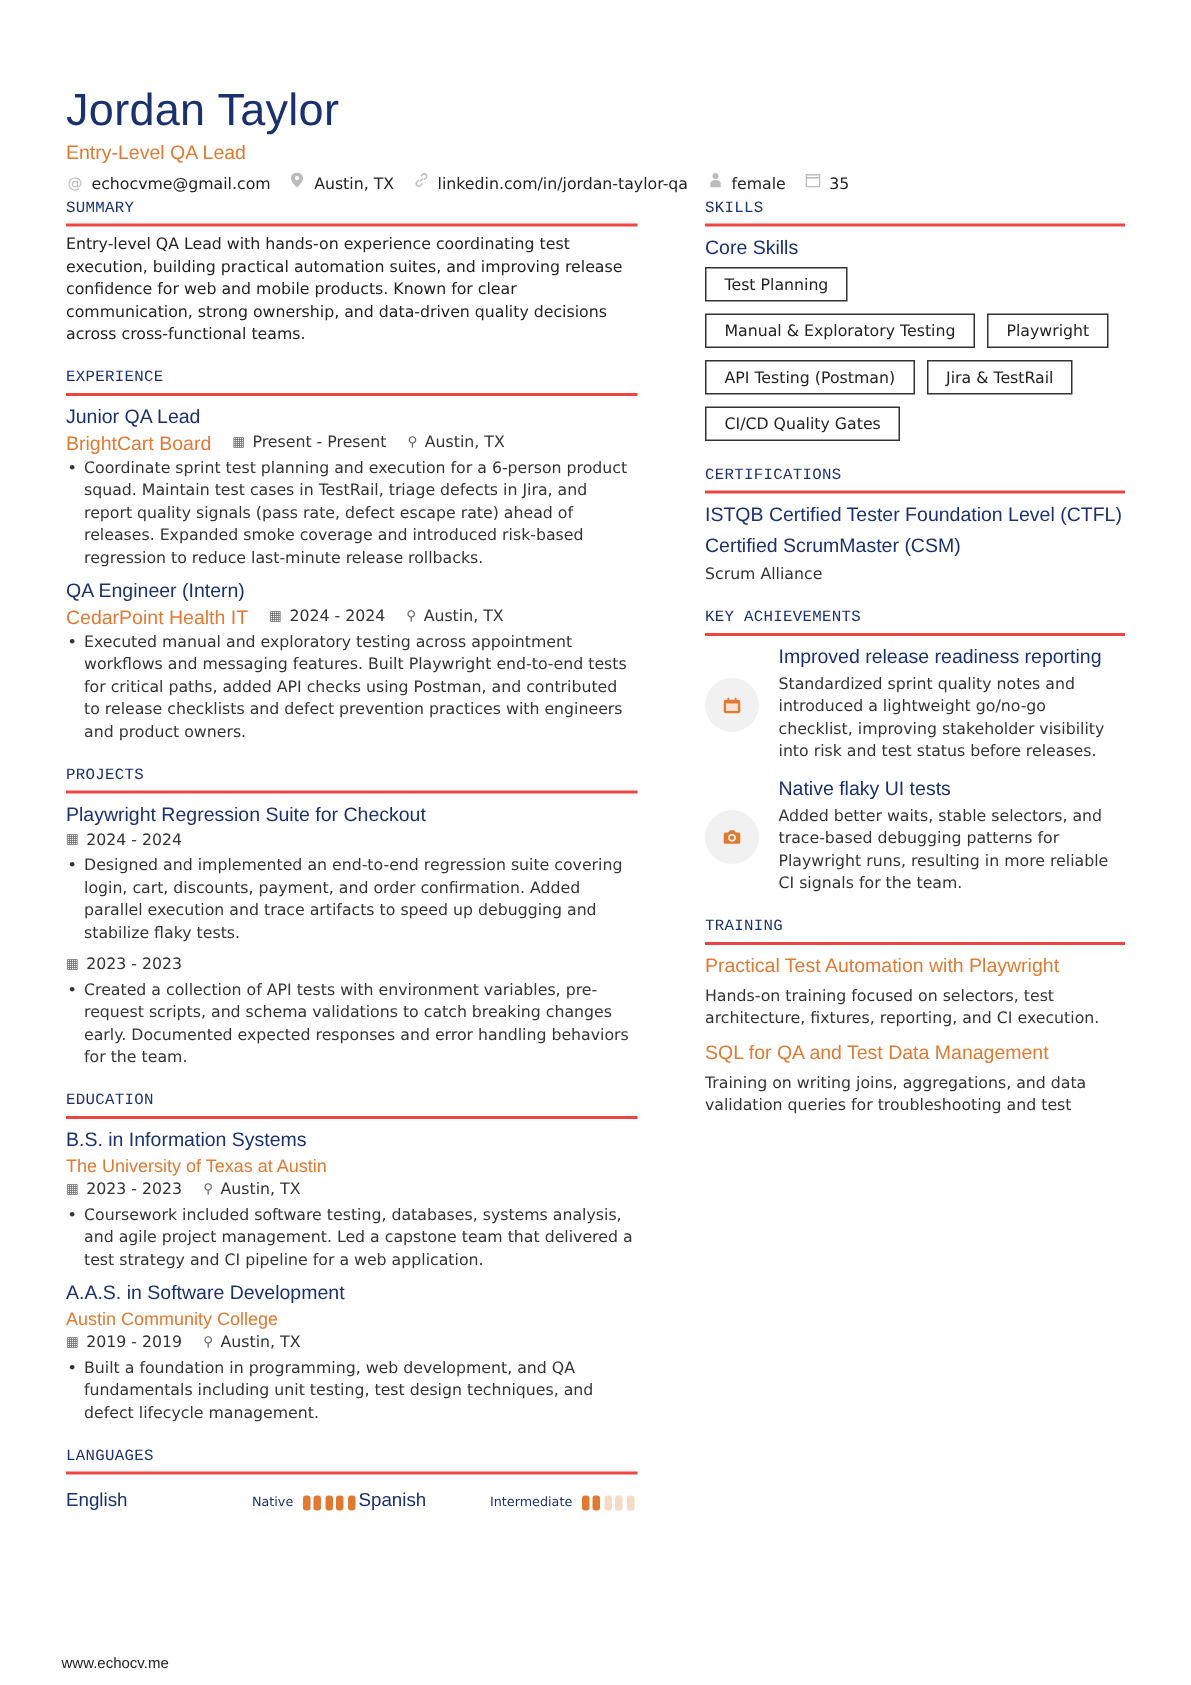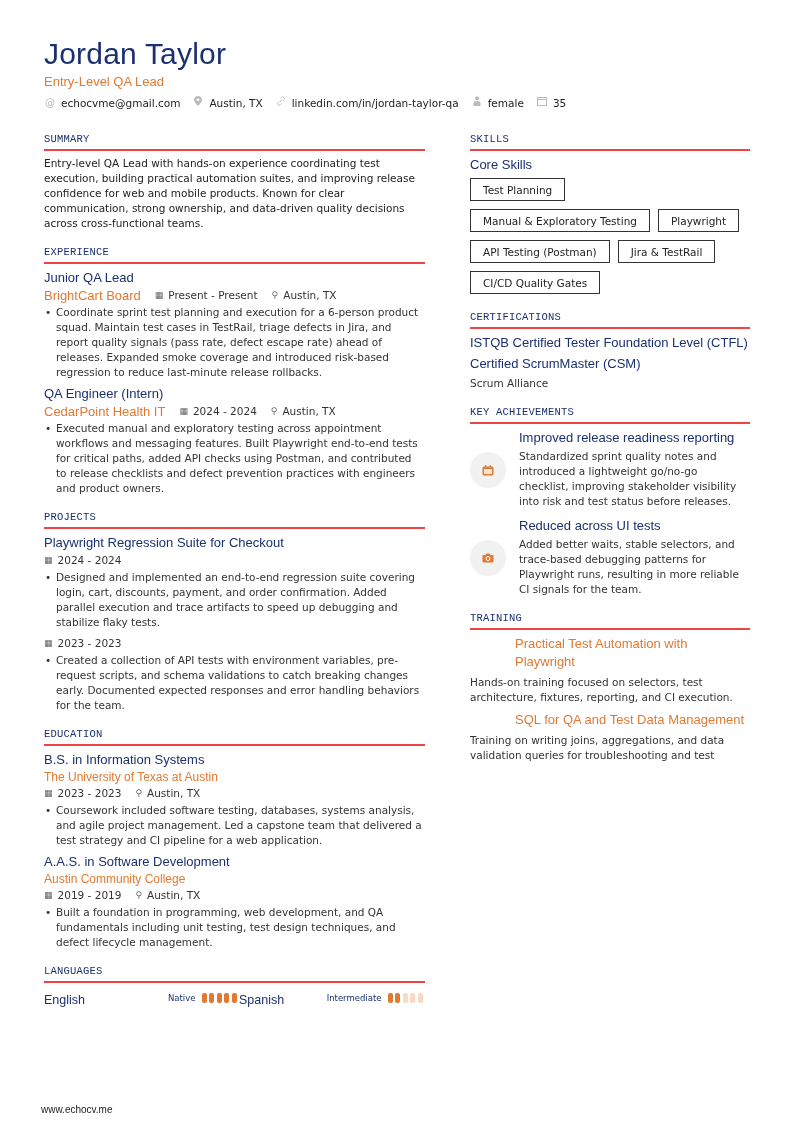--- a/index.html
+++ b/index.html
@@ -1,19 +1,19 @@
 <!DOCTYPE html>
 <html><head>
 <meta charset="utf-8">
 <style>
   * { box-sizing: border-box; margin: 0; padding: 0; }
   html, body { width: 794px; height: 1123px; background: #ffffff; }
   body { font-family: "DejaVu Sans", "Liberation Sans", sans-serif; color: #333; position: relative; overflow: hidden; }
   .page { position: absolute; left: 0; top: 0; width: 794px; height: 1123px; }
-  .head { position: absolute; left: 44px; top: 36px; width: 720px; }
+  .head { position: absolute; left: 44px; top: 56px; width: 720px; }
   .name { font-family: "Liberation Sans", sans-serif; font-size: 30px; color: #1a3170; line-height: 36px; letter-spacing: 0.2px; }
   .role { font-family: "Liberation Sans", sans-serif; font-size: 13px; color: #e07a33; line-height: 18px; margin-top: 1px; }
   .contact { display: flex; align-items: center; margin-top: 4px; font-size: 10.5px; color: #222; line-height: 16px; }
   .contact .ci { display: flex; align-items: center; margin-right: 12px; }
   .contact .ic { color: #bbb; font-size: 10px; width: 12px; margin-right: 5px; text-align: center; }
 
   .col-left { position: absolute; left: 44px; top: 132px; width: 381px; }
   .col-right { position: absolute; left: 470px; top: 132px; width: 280px; }
 
   .sec-title { font-size: 10.5px; color: #1a3170; letter-spacing: 0.2px; line-height: 14px; padding-bottom: 3px; border-bottom: 2px solid #ef4444; margin-bottom: 5px; text-transform: uppercase; font-family: Liberation Mono, monospace; }
@@ -24,40 +24,40 @@
   .meta-row { display: flex; align-items: center; line-height: 17px; font-size: 10.5px; color: #333; }
   .company { font-family: "Liberation Sans", sans-serif; font-size: 13px; color: #e07a33; margin-right: 14px; }
   .meta { display: flex; align-items: center; margin-right: 14px; }
   .meta .ic { color: #666; font-size: 9px; margin-right: 5px; }
   .bullet { display: flex; font-size: 10.5px; line-height: 15px; color: #333; margin-top: 1px; }
   .bullet .dot { width: 12px; flex: 0 0 12px; padding-left: 1px; }
   .entry { margin-bottom: 5px; }
   .school { font-family: "Liberation Sans", sans-serif; font-size: 12px; color: #e07a33; line-height: 16px; }
 
   .lang-row { display: flex; align-items: center; height: 24px; }
-  .lang { display: flex; align-items: flex-start; width: 195px; }
+  .lang { display: flex; align-items: flex-end; width: 195px; }
   .lang-name { font-family: "Liberation Sans", sans-serif; font-size: 12.5px; color: #1a3170; flex: 1; }
   .lang-level { font-size: 8.5px; color: #1a3170; margin-right: 6px; }
   .pips { display: flex; }
   .pip { width: 5px; height: 10px; border-radius: 2px; background: #e07a33; margin-right: 2.5px; }
   .pip.off { background: #f8d9c4; }
 
   .sub-title { font-family: "Liberation Sans", sans-serif; font-size: 13px; color: #1a3170; line-height: 18px; margin-bottom: 4px; }
   .chips { display: flex; flex-wrap: wrap; }
   .chip { border: 1px solid #333; padding: 0 12px; height: 23px; line-height: 23px; font-size: 10.5px; color: #222; margin-right: 8px; margin-bottom: 8px; }
 
   .cert-name { font-family: "Liberation Sans", sans-serif; font-size: 13px; color: #1a3170; line-height: 17px; margin-bottom: 4px; }
   .cert-org { font-size: 10.5px; color: #333; line-height: 15px; margin-bottom: 6px; }
 
   .ach { display: flex; margin-bottom: 8px; align-items: center; }
   .ach-ic { width: 36px; height: 36px; border-radius: 50%; background: #f1f1f1; flex: 0 0 36px; margin-right: 13px; margin-top: 2px; display: flex; align-items: center; justify-content: center; }
   .ach-title { font-family: "Liberation Sans", sans-serif; font-size: 13px; color: #1a3170; line-height: 18px; margin-bottom: 2px; }
   .ach-desc { font-size: 10.5px; color: #333; line-height: 15px; }
 
-  .train-title { font-family: "Liberation Sans", sans-serif; font-size: 13px; color: #e07a33; line-height: 18px; margin-bottom: 4px; margin-left: 45px; }
+  .train-title { font-family: "Liberation Sans", sans-serif; font-size: 13px; color: #e07a33; line-height: 18px; margin-bottom: 4px; }
   .train-desc { font-size: 10.5px; color: #333; line-height: 15px; margin-bottom: 6px; }
 
   .footer-left { position: absolute; left: 41px; top: 1104px; font-size: 10px; color: #222; font-family: "Liberation Sans", sans-serif; }
   .footer-right { position: absolute; right: 42px; top: 1159px; font-size: 10px; color: #222; font-family: "Liberation Sans", sans-serif; }
   .footer-right .brand { font-size: 13px; color: #1a3170; }
 </style>
 </head>
 <body>
 
 <div class="page">
@@ -293,21 +293,21 @@
         </div>
       </div>
       <div class="ach">
         <div class="ach-ic">
           <svg width="12" height="10" viewBox="0 0 12 10">
               <path d="M1.5 2h2l1-1.5h3l1 1.5h2a1 1 0 0 1 1 1v5.5a1 1 0 0 1-1 1h-9a1 1 0 0 1-1-1V3a1 1 0 0 1 1-1z" fill="#e07a33"></path>
               <circle cx="6" cy="5.5" r="2" fill="none" stroke="#fff" stroke-width="1"></circle>
             </svg>
         </div>
         <div>
-          <div class="ach-title">Reduced across UI tests</div>
+          <div class="ach-title">Native flaky UI tests</div>
           <div class="ach-desc">Added better waits, stable selectors, and trace-based debugging patterns for Playwright runs, resulting in more reliable CI signals for the team.</div>
         </div>
       </div>
     </div>
 
     <div class="section">
       <div class="sec-title">TRAINING</div>
       <div class="train-title">Practical Test Automation with Playwright</div>
       <div class="train-desc">Hands-on training focused on selectors, test architecture, fixtures, reporting, and CI execution.</div>
       <div class="train-title">SQL for QA and Test Data Management</div>

